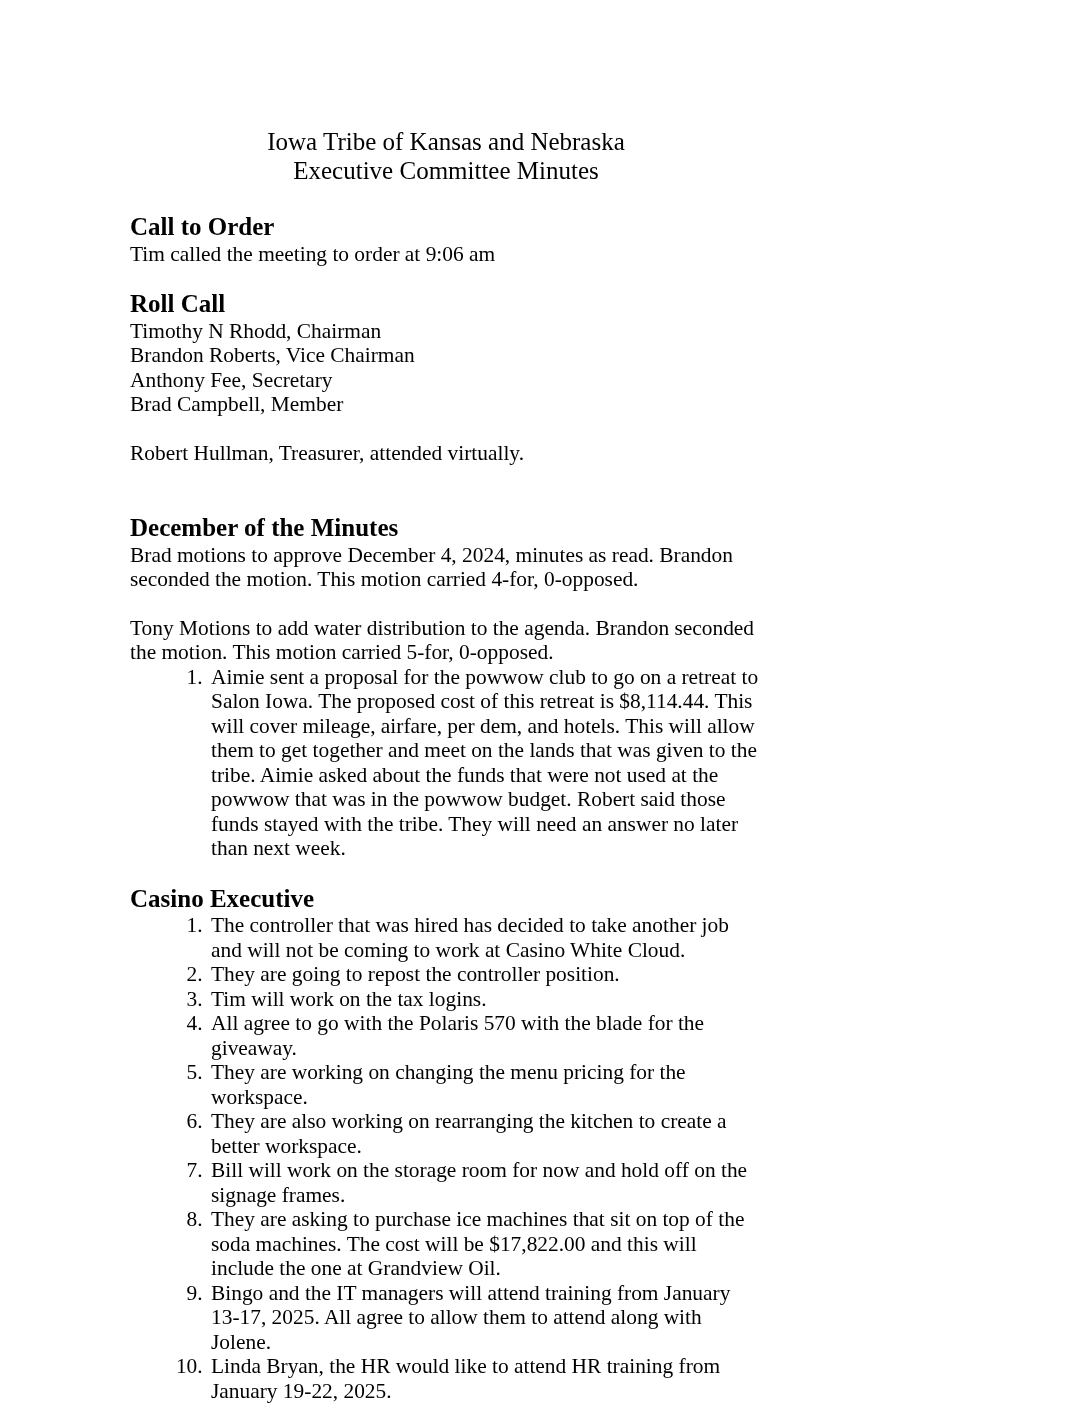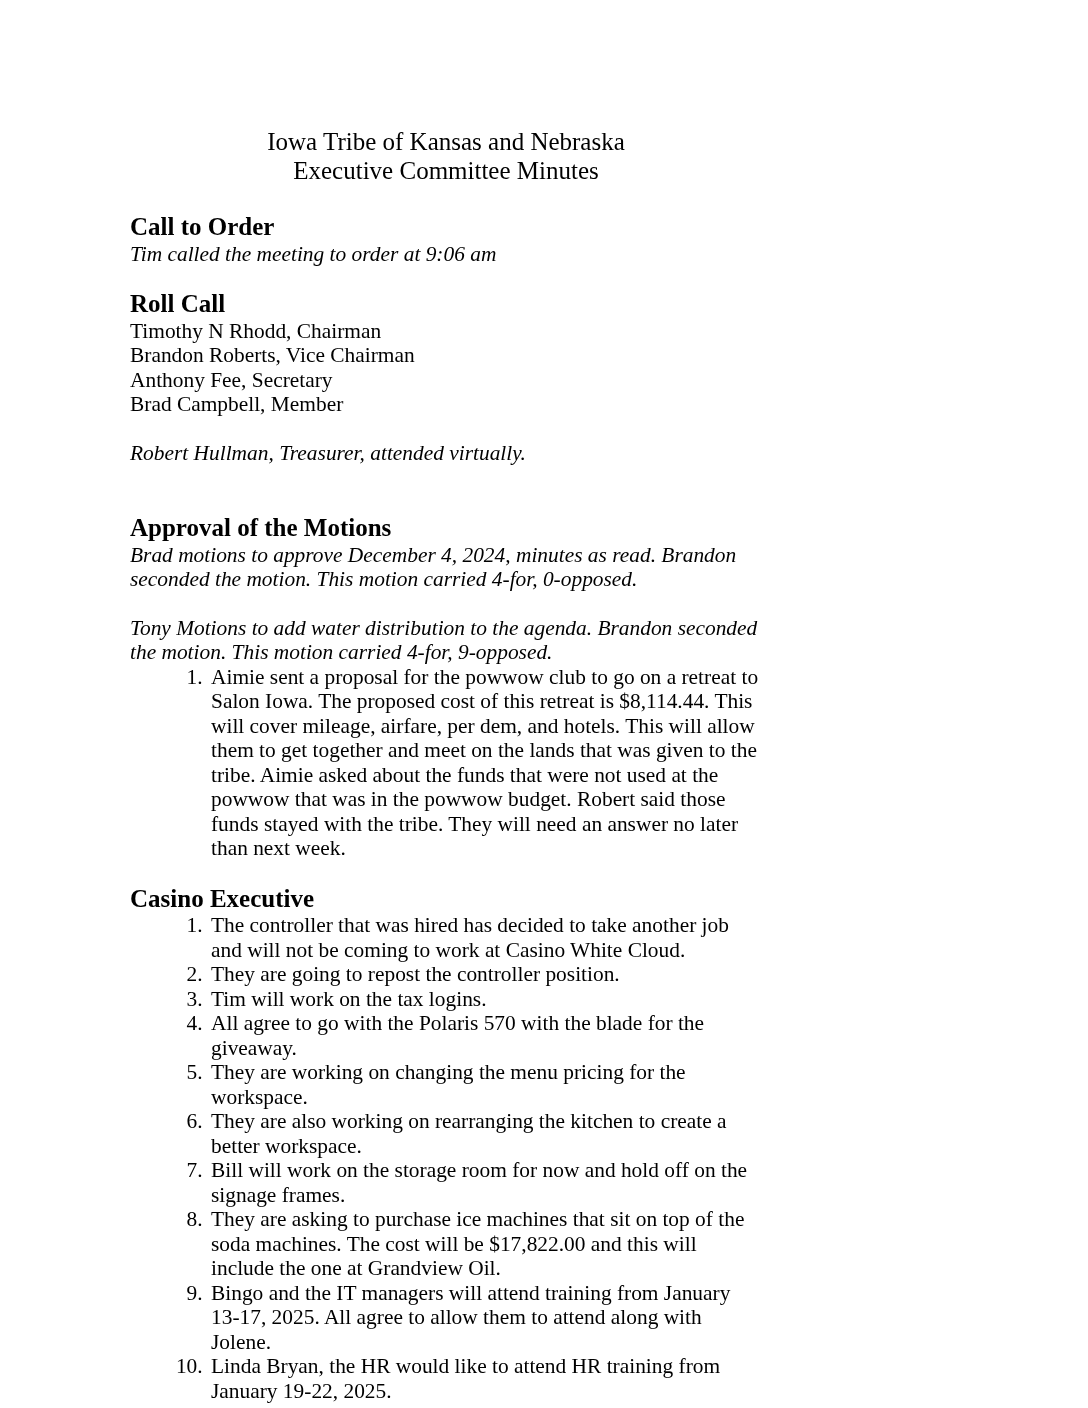--- a/index.html
+++ b/index.html
@@ -37,21 +37,20 @@
     text-decoration-thickness: 2px;
     text-underline-offset: 3px;
   }
   .h-call      { margin-top: 28px; }
   .h-roll      { margin-top: 24px; }
   .h-approval  { margin-top: 49px; }
   .h-powwow    { margin-top: 24px; }
   .h-casino    { margin-top: 24px; }
   .para {
     margin: 0;
-    font-style: italic;
   }
   .para-gap {
     margin-top: 24px;
   }
   .roll-line {
     margin: 0;
   }
   ol.minutes-list {
     margin: 0;
     padding-left: 78px;
@@ -75,23 +74,23 @@
   <h2 class="section-heading h-call">Call to Order</h2>
   <p class="para">Tim called the meeting to order at 9:06 am</p>
 
   <h2 class="section-heading h-roll">Roll Call</h2>
   <p class="roll-line">Timothy N Rhodd, Chairman</p>
   <p class="roll-line">Brandon Roberts, Vice Chairman</p>
   <p class="roll-line">Anthony Fee, Secretary</p>
   <p class="roll-line">Brad Campbell, Member</p>
   <p class="para para-gap">Robert Hullman, Treasurer, attended virtually.</p>
 
-  <h2 class="section-heading h-approval">Approval of the Motions</h2>
+  <h2 class="section-heading h-approval">December of the Minutes</h2>
   <p class="para">Brad motions to approve December 4, 2024, minutes as read. Brandon seconded the motion. This motion carried 4-for, 0-opposed.</p>
-  <p class="para para-gap">Tony Motions to add water distribution to the agenda. Brandon seconded the motion. This motion carried 4-for, 9-opposed.</p>
+  <p class="para para-gap">Tony Motions to add water distribution to the agenda. Brandon seconded the motion. This motion carried 5-for, 0-opposed.</p>
 
   <ol class="minutes-list">
     <li>Aimie sent a proposal for the powwow club to go on a retreat to Salon Iowa. The proposed cost of this retreat is $8,114.44. This will cover mileage, airfare, per dem, and hotels. This will allow them to get together and meet on the lands that was given to the tribe. Aimie asked about the funds that were not used at the powwow that was in the powwow budget. Robert said those funds stayed with the tribe. They will need an answer no later than next week.</li>
   </ol>
 
   <h2 class="section-heading h-casino">Casino Executive</h2>
   <ol class="minutes-list">
     <li>The controller that was hired has decided to take another job and will not be coming to work at Casino White Cloud.</li>
     <li>They are going to repost the controller position.</li>
     <li>Tim will work on the tax logins.</li>

